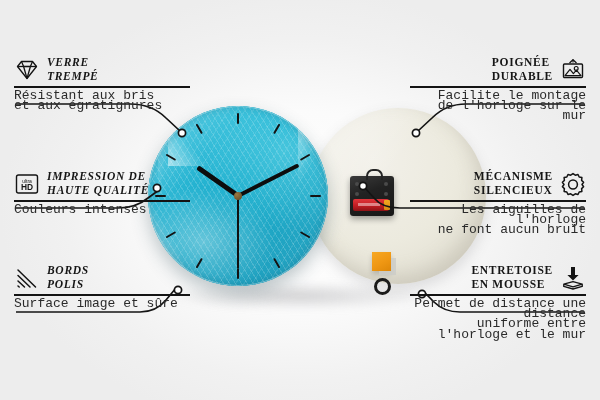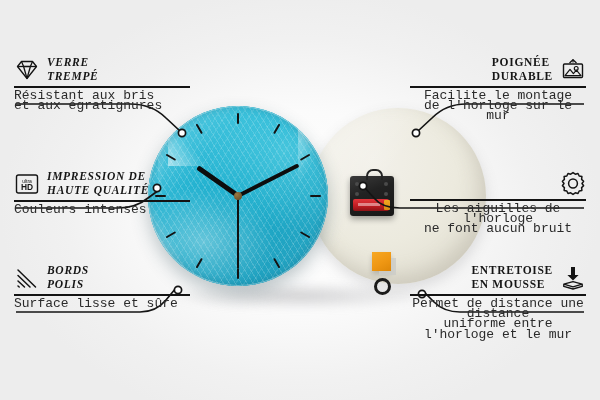--- a/index.html
+++ b/index.html
@@ -131,21 +131,21 @@
     letter-spacing:.7px;color:#161616;text-transform:uppercase;
   }
   .feat.left .titles{text-align:left;font-style:italic;}
   .feat.right .titles{}
   .rule{height:1.6px;background:#141414;margin-top:3px;}
   .feat .desc{
     font-family:Liberation Mono, monospace;
     font-size:13px;line-height:10.4px;color:#2a2a2a;margin-top:3px;
   }
   .feat.left .desc{text-align:left;}
-  .feat.right .desc{text-align:center;}
+  .feat.right .desc{text-align:right;}
   .ico{width:26px;height:26px;flex:0 0 26px;display:block;}
   .ico svg{display:block;width:26px;height:26px;}
   
   #f-verre   {left:14px;  top:56px;}
   #f-impr    {left:14px;  top:170px;}
   #f-bords   {left:14px;  top:264px;}
   #f-poignee {left:410px; top:56px;}
   #f-meca    {left:410px; top:170px;}
   #f-entre   {left:410px; top:264px;}
   
@@ -299,21 +299,21 @@
         </g>
           </svg>
       </span>
       <div class="titles">
         <div>BORDS</div>
         <div>POLIS</div>
       </div>
     </div>
     <div class="rule"></div>
     <div class="desc">
-      <div>Surface lisse et sûre</div>
+      <div>Surface image et sûre</div>
     </div>
   </div>
 
   <div class="feat right" id="f-poignee">
     <div class="head">
       <div class="titles">
         <div>POIGNÉE</div>
         <div>DURABLE</div>
       </div>
       <span class="ico">
@@ -328,20 +328,24 @@
     </div>
     <div class="rule"></div>
     <div class="desc">
       <div>Facilite le montage</div>
       <div>de l'horloge sur le mur</div>
     </div>
   </div>
 
   <div class="feat right" id="f-meca">
     <div class="head">
+      <div class="titles">
+        <div>MÉCANISME</div>
+        <div>SILENCIEUX</div>
+      </div>
       <span class="ico">
         <svg viewBox="0 0 26 26">
           <path d="M13 2.6 L15.3 4.2 L18 3.5 L19.2 6 L21.9 6.6 L21.6 9.4 L23.6 11.3 L22 13.5 L23.6 15.7 L21.6 17.6 L21.9 20.4 L19.2 21 L18 23.5 L15.3 22.8 L13 24.4 L10.7 22.8 L8 23.5 L6.8 21 L4.1 20.4 L4.4 17.6 L2.4 15.7 L4 13.5 L2.4 11.3 L4.4 9.4 L4.1 6.6 L6.8 6 L8 3.5 L10.7 4.2 Z" fill="none" stroke="#141414" stroke-width="1.5" stroke-linejoin="round"></path>
           <circle cx="13" cy="13.5" r="4.4" fill="none" stroke="#141414" stroke-width="1.5"></circle>
         </svg>
       </span>
     </div>
     <div class="rule"></div>
     <div class="desc">
       <div>Les aiguilles de l'horloge</div>

